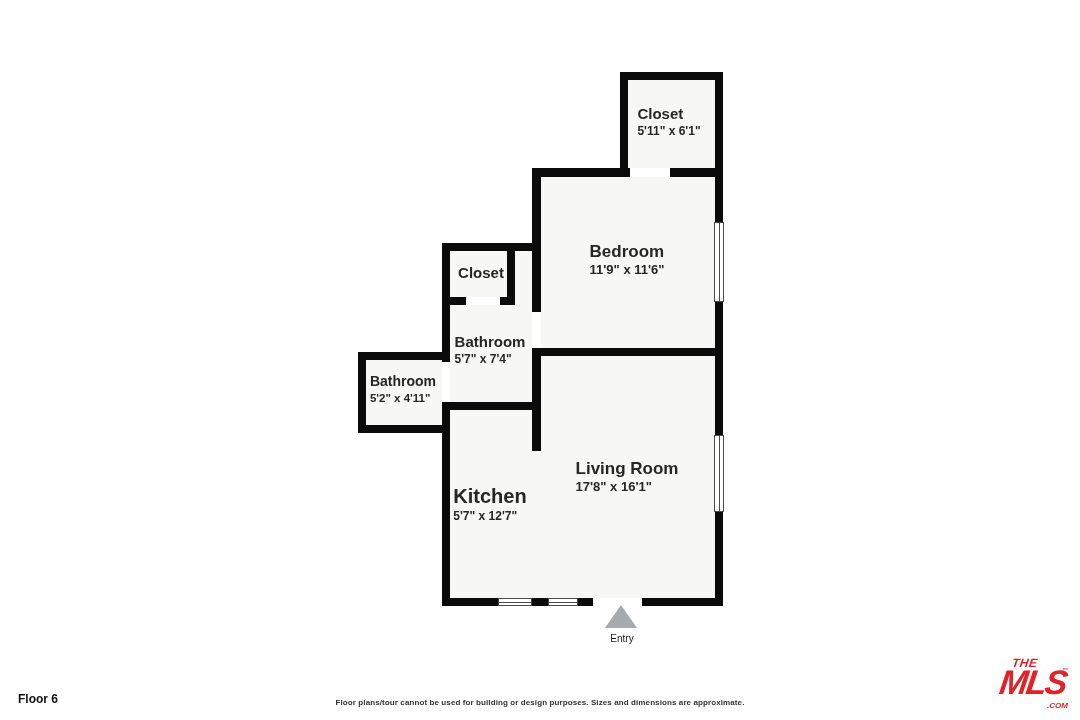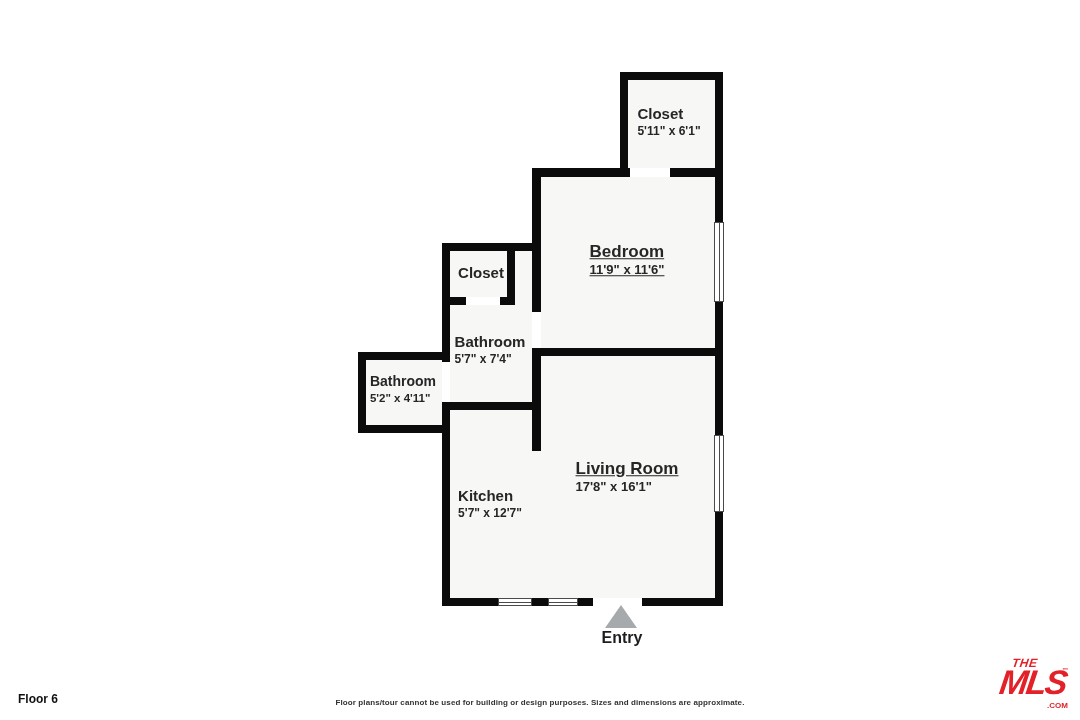--- a/index.html
+++ b/index.html
@@ -14,29 +14,29 @@
   .win{position:absolute;background:#ffffff;border:1px solid #4a4a4a;box-sizing:border-box;}
   .win::after{content:"";position:absolute;background:#4a4a4a;}
   .win.h::after{left:0;right:0;top:50%;height:1px;margin-top:-0.5px;}
   .win.v::after{top:0;bottom:0;left:50%;width:1px;margin-left:-0.5px;}
   .room-label{position:absolute;transform:translate(-50%,-50%);color:#262626;white-space:nowrap;line-height:1.25;}
   .room-name{font-weight:700;}
   .room-dims{font-weight:700;}
   .entry-triangle{position:absolute;width:0;height:0;
     border-left:16px solid transparent;border-right:16px solid transparent;
     border-bottom:23px solid #a7aaac;}
-  .entry-label{position:absolute;transform:translate(-50%,-50%);font-weight:700;font-size:16px;color:#1e1e1e;}
+  .entry-label{position:absolute;transform:translate(-50%,-50%);font-weight:400;font-size:10px;color:#1e1e1e;}
   #floor-label{position:absolute;left:18px;top:692px;font-weight:700;font-size:12px;color:#101010;}
   #disclaimer{position:absolute;left:0;top:698px;width:1080px;text-align:center;
     font-weight:700;font-size:8px;color:#333333;letter-spacing:0.1px;}
   #mls-logo{position:absolute;left:1000px;top:656px;width:68px;height:56px;color:#e22128;}
   #mls-the{position:absolute;left:12px;top:0;font-size:12px;font-weight:800;font-style:italic;transform:skewX(-8deg);letter-spacing:0.5px;}
   #mls-mls{position:absolute;left:0;top:9px;font-size:34px;font-weight:800;font-style:italic;transform:skewX(-8deg);line-height:1;letter-spacing:-2px;}
   #mls-tm{position:absolute;right:0;top:11px;font-size:6px;font-weight:700;}
-  #mls-com{position:absolute;right:0;bottom:2px;font-size:8px;font-weight:800;}
+  #mls-com{position:absolute;right:0;bottom:2px;font-size:8px;font-weight:800;font-style:italic;}
 </style>
 </head>
 <body>
 
 <div id="plan">
 
   <div class="fill" style="left:262px;top:0;width:103px;height:105px;"></div>
   <div class="fill" style="left:175px;top:96px;width:190px;height:188px;"></div>
   <div class="fill" style="left:84px;top:171px;width:98px;height:169px;"></div>
   <div class="fill" style="left:0;top:280px;width:92px;height:81px;"></div>
@@ -68,41 +68,41 @@
 
   <div class="win v" style="left:356px;top:150px;width:10px;height:80px;"></div>
   <div class="win v" style="left:356px;top:363px;width:10px;height:77px;"></div>
   <div class="win h" style="left:140px;top:526px;width:34px;height:8px;"></div>
   <div class="win h" style="left:190px;top:526px;width:30px;height:8px;"></div>
 
   <div class="room-label" style="left:311px;top:50px;">
     <div class="room-name" style="font-size:15px;">Closet</div>
     <div class="room-dims" style="font-size:12px;">5'11" x 6'1"</div>
   </div>
-  <div class="room-label" style="left:269px;top:188px;text-decoration:underline;">
+  <div class="room-label" style="left:269px;top:188px;">
     <div class="room-name" style="font-size:17px;">Bedroom</div>
     <div class="room-dims" style="font-size:13px;">11'9" x 11'6"</div>
   </div>
   <div class="room-label" style="left:123px;top:201px;">
     <div class="room-name" style="font-size:15px;">Closet</div>
   </div>
   <div class="room-label" style="left:132px;top:278px;">
     <div class="room-name" style="font-size:15px;">Bathroom</div>
     <div class="room-dims" style="font-size:12px;">5'7" x 7'4"</div>
   </div>
   <div class="room-label" style="left:45px;top:317px;">
     <div class="room-name" style="font-size:14px;">Bathroom</div>
     <div class="room-dims" style="font-size:11.5px;">5'2" x 4'11"</div>
   </div>
   <div class="room-label" style="left:269px;top:405px;">
-    <div class="room-name" style="font-size:17px;text-decoration:underline;">Living Room</div>
+    <div class="room-name" style="font-size:17px;">Living Room</div>
     <div class="room-dims" style="font-size:13px;">17'8" x 16'1"</div>
   </div>
   <div class="room-label" style="left:132px;top:432px;">
-    <div class="room-name" style="font-size:15px;">Kitchen</div>
+    <div class="room-name" style="font-size:20px;">Kitchen</div>
     <div class="room-dims" style="font-size:12px;">5'7" x 12'7"</div>
   </div>
 
   <div class="entry-triangle" style="left:247px;top:533px;"></div>
   <div class="entry-label" style="left:264px;top:566px;">Entry</div>
 </div>
 
 <div id="floor-label">Floor 6</div>
 
 <div id="disclaimer">Floor plans/tour cannot be used for building or design purposes. Sizes and dimensions are approximate.</div>

